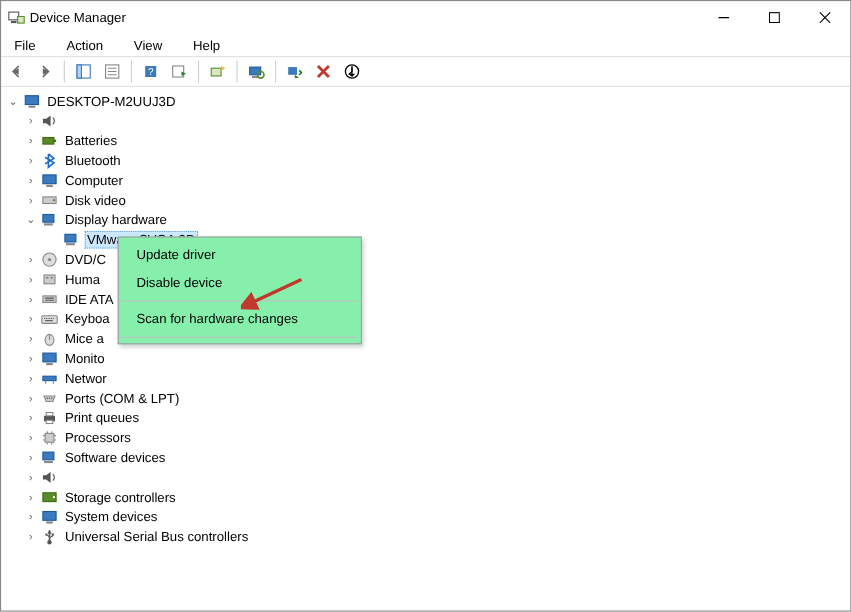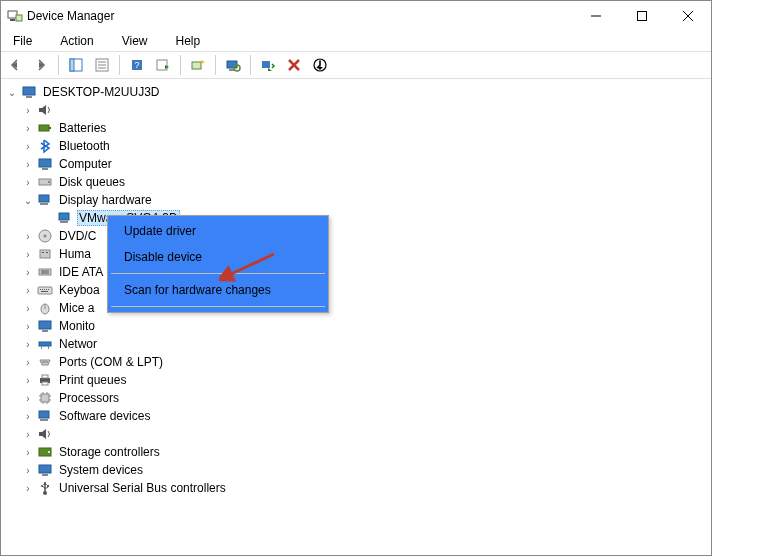--- a/index.html
+++ b/index.html
@@ -1,17 +1,17 @@
 <!DOCTYPE html>
 <html><head>
 <meta charset="utf-8">
 <style>
   * { box-sizing: border-box; }
   html, body { margin: 0; padding: 0; font-family: "Segoe UI", Tahoma, sans-serif; font-size: 12px; color: #000; }
-  .window { width: 712px; height: 556px; border: 1px solid #888; background: #fff; position: relative; display: flex; flex-direction: column; overflow: hidden; }
+  .window { width: 774px; height: 556px; border: 1px solid #888; background: #fff; position: relative; display: flex; flex-direction: column; overflow: hidden; }
 
   
   .titlebar { height: 30px; display: flex; align-items: center; padding-left: 6px; }
   .titlebar .title { flex: 1; padding-left: 4px; font-size: 12px; }
   .app-icon { width: 16px; height: 16px; display: inline-block; }
   .winbtns { display: flex; }
   .winbtn { width: 46px; height: 30px; display: flex; align-items: center; justify-content: center; cursor: default; }
 
   
   .menubar { height: 20px; display: flex; align-items: center; padding-left: 4px; gap: 12px; }
@@ -28,21 +28,21 @@
   .tree-row .expander { width: 14px; text-align: center; color: #666; font-size: 10px; cursor: default; }
   .tree-row .icon { width: 16px; height: 16px; margin: 0 4px 0 2px; flex-shrink: 0; }
   .tree-row .label { padding: 0 2px; }
   .tree-row.selected .label { background: #cce8ff; border: 1px dotted #5aa0e0; padding: 0 1px; }
 
   .indent-0 { padding-left: 2px; }
   .indent-1 { padding-left: 18px; }
   .indent-2 { padding-left: 38px; }
 
   
-  .ctxmenu { position: absolute; background: #3b82f6; border: 1px solid #a0a0a0; box-shadow: 2px 2px 4px rgba(0,0,0,0.2); padding: 2px; width: 222px; font-size: 12px; }
+  .ctxmenu { position: absolute; background: #86efac; border: 1px solid #a0a0a0; box-shadow: 2px 2px 4px rgba(0,0,0,0.2); padding: 2px; width: 222px; font-size: 12px; }
   .ctxitem { padding: 6px 14px; cursor: default; }
   .ctxitem.bold { font-weight: bold; }
   .ctxsep { height: 1px; background: #c0c0c0; margin: 3px 1px; }
 
   
   .arrow-annot { position: absolute; pointer-events: none; }
 
   
   svg { display: block; }
 </style>
@@ -226,21 +226,21 @@
     </div>
 
     <div class="tree-row indent-1">
       <span class="expander">›</span>
       <span class="icon">
           <svg width="16" height="16" viewBox="0 0 16 16">
             <rect x="2" y="5" width="12" height="6" fill="#ccc" stroke="#888"></rect>
             <circle cx="12" cy="8" r="1" fill="#5a8a2a"></circle>
           </svg>
         </span>
-      <span class="label">Disk queues</span>
+      <span class="label">Disk video</span>
     </div>
 
     <div class="tree-row indent-1">
       <span class="expander">⌄</span>
       <span class="icon">
           <svg width="16" height="16" viewBox="0 0 16 16">
             <rect x="2" y="3" width="10" height="7" fill="#3a7abd" stroke="#1a5a9d"></rect>
             <rect x="3" y="11" width="8" height="2" fill="#888"></rect>
           </svg>
         </span>

